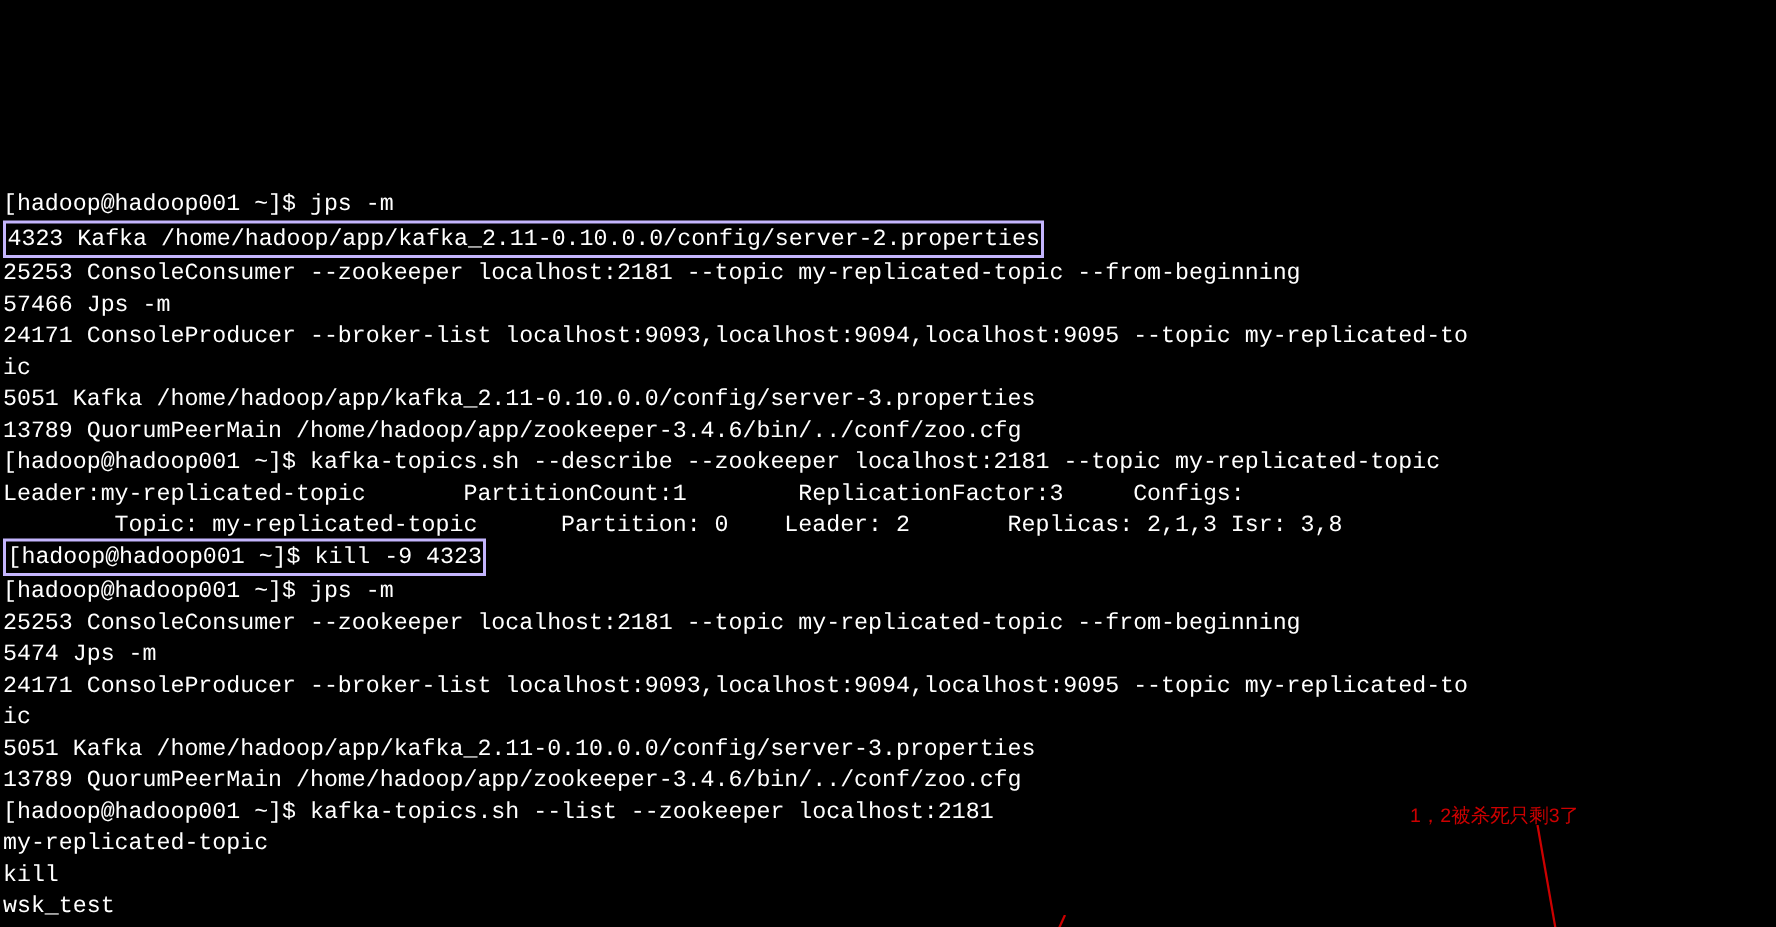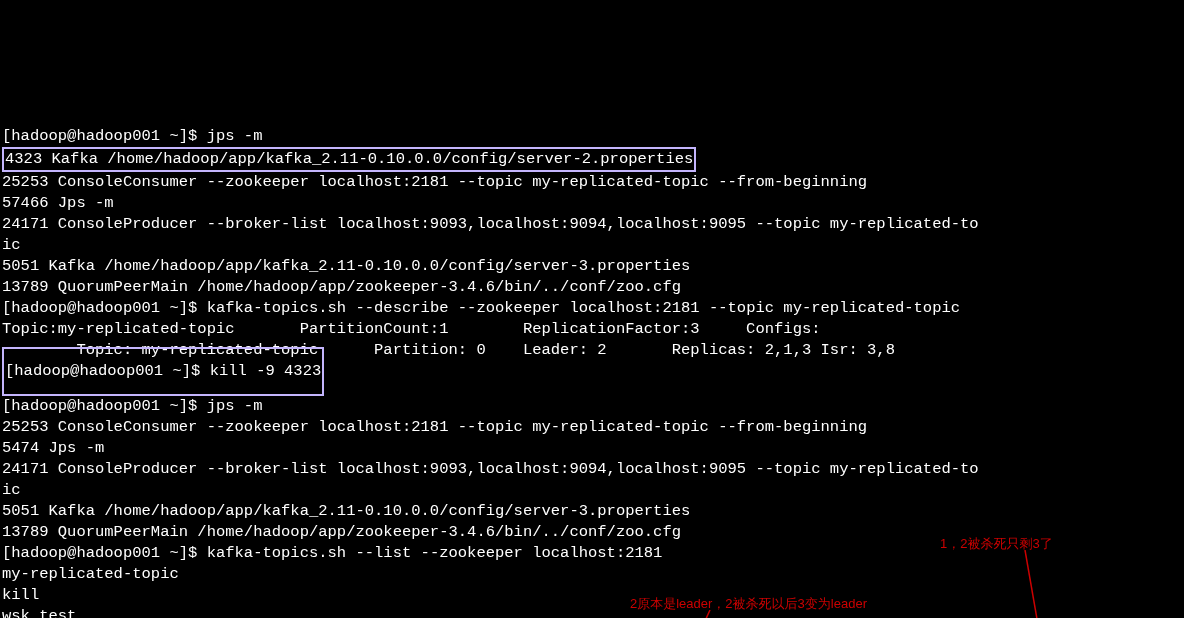--- a/index.html
+++ b/index.html
@@ -16,41 +16,40 @@
 <div class="term">
 <span>[hadoop@hadoop001 ~]$ </span><span>jps -m</span>
 <span class="box-red" style="padding:0 1px">4323 Kafka /home/hadoop/app/kafka_2.11-0.10.0.0/config/server-2.properties</span>
 <span>25253 ConsoleConsumer --zookeeper localhost:2181 --topic my-replicated-topic --from-beginning</span>
 <span>57466 Jps -m</span>
 <span>24171 ConsoleProducer --broker-list localhost:9093,localhost:9094,localhost:9095 --topic my-replicated-to</span>
 <span>ic</span>
 <span>5051 Kafka /home/hadoop/app/kafka_2.11-0.10.0.0/config/server-3.properties</span>
 <span>13789 QuorumPeerMain /home/hadoop/app/zookeeper-3.4.6/bin/../conf/zoo.cfg</span>
 <span>[hadoop@hadoop001 ~]$ </span><span>kafka-topics.sh --describe --zookeeper localhost:2181 --topic my-replicated-topic</span>
-<span>Topic:my-replicated-topic       PartitionCount:1        ReplicationFactor:3     Configs:</span>
+<span>Leader:my-replicated-topic       PartitionCount:1        ReplicationFactor:3     Configs:</span>
 <span>        Topic: my-replicated-topic      Partition: 0    Leader: 2       Replicas: 2,1,3 Isr: 3,8</span>
-<span class="box-red" style="padding:12px 1px;margin-top:-21px;position:relative;top:0"><span>[hadoop@hadoop001 ~]$ </span><span>kill -9 4323</span></span>
+<span class="box-red" style="padding:0 1px;margin-top:-21px;position:relative;top:0"><span>[hadoop@hadoop001 ~]$ </span><span>kill -9 4323</span></span>
 <span>[hadoop@hadoop001 ~]$ </span><span>jps -m</span>
 <span>25253 ConsoleConsumer --zookeeper localhost:2181 --topic my-replicated-topic --from-beginning</span>
 <span>5474 Jps -m</span>
 <span>24171 ConsoleProducer --broker-list localhost:9093,localhost:9094,localhost:9095 --topic my-replicated-to</span>
 <span>ic</span>
 <span>5051 Kafka /home/hadoop/app/kafka_2.11-0.10.0.0/config/server-3.properties</span>
 <span>13789 QuorumPeerMain /home/hadoop/app/zookeeper-3.4.6/bin/../conf/zoo.cfg</span>
 <span>[hadoop@hadoop001 ~]$ </span><span>kafka-topics.sh --list --zookeeper localhost:2181</span>
 <span>my-replicated-topic</span>
 <span>kill</span>
 <span>wsk_test</span>
 <span>[hadoop@hadoop001 ~]$ </span><span>kafka-topics.sh --describe --zookeeper localhost:2181 --topic my-replicated-topic</span>
 
 
 
 
 <div class="ann" style="left:940px;top:428px">1，2被杀死只剩3了</div>
-<div class="ann" style="left:630px;top:488px">2原本是leader，2被杀死以后3变为leader</div>
 
 <svg class="arrow" style="left:680px;top:505px" width="60" height="60">
   <line x1="30" y1="0" x2="5" y2="55" stroke="#c00" stroke-width="1.5"></line>
   <polygon points="5,55 12,45 2,48" fill="#c00"></polygon>
 </svg>
 <svg class="arrow" style="left:1005px;top:445px" width="60" height="120">
   <line x1="20" y1="0" x2="40" y2="115" stroke="#c00" stroke-width="1.5"></line>
   <polygon points="40,115 32,104 42,106" fill="#c00"></polygon>
 </svg>
 

